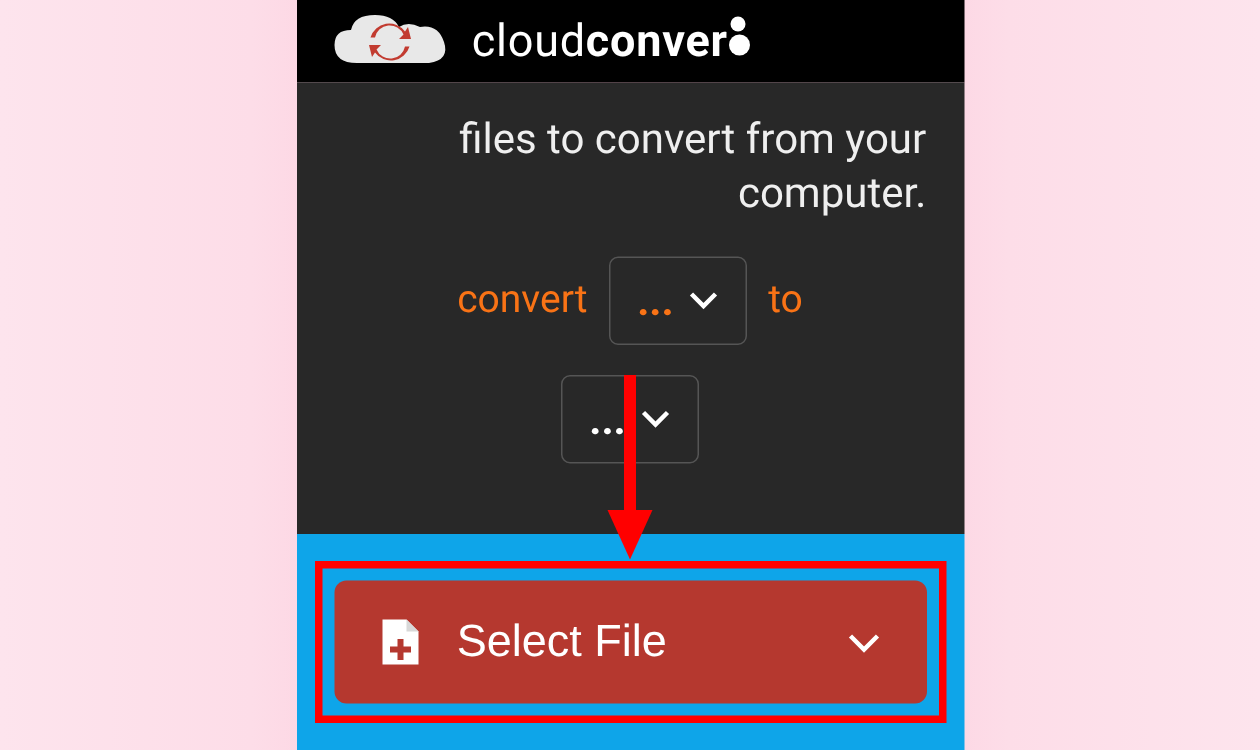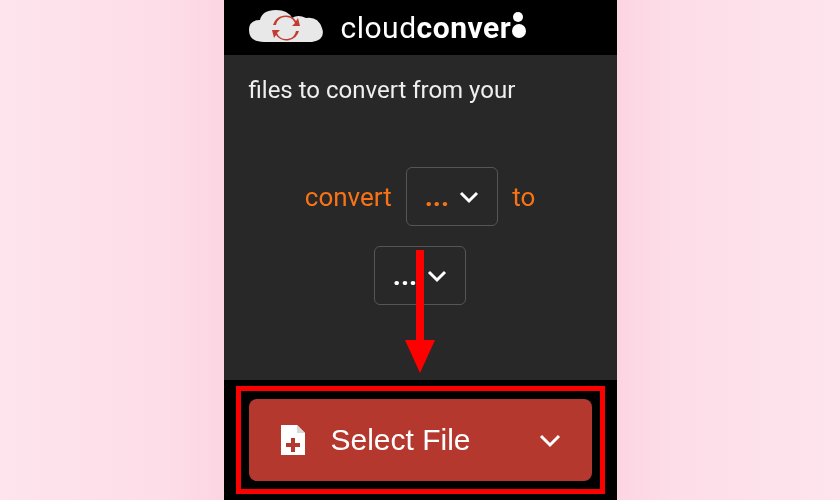--- a/index.html
+++ b/index.html
@@ -11,21 +11,21 @@
       width: 840px;
       height: 500px;
       background: linear-gradient(90deg, #fde4ed 0%, #fddde8 20%, #fab8cf 50%, #fddde8 80%, #fde4ed 100%);
       display: flex;
       justify-content: center;
       align-items: flex-start;
       font-family: -apple-system, BlinkMacSystemFont, "Segoe UI", Roboto, sans-serif;
       overflow: hidden;
     }
     .app-container {
-      width: 393px;
+      width: 445px;
       height: 500px;
       display: flex;
       flex-direction: column;
     }
     .header {
       background: #000;
       display: flex;
       align-items: center;
       padding: 4px 20px;
       gap: 12px;
@@ -72,24 +72,25 @@
       position: relative;
     }
     .dark-section {
       background: #282828;
       flex: 1;
       padding: 20px 25px;
       color: #fff;
       position: relative;
     }
     .instruction-text {
-      font-size: 24px;
+      font-size: 28px;
       color: #efefef;
       line-height: 1.3;
-      margin-bottom: 61px;
+      margin-bottom: 23px;
+      text-align: right;
     }
     .convert-row {
       display: flex;
       align-items: center;
       justify-content: center;
       gap: 14px;
       font-size: 26px;
       color: #f97316;
       margin-bottom: 20px;
     }
@@ -113,22 +114,22 @@
     }
     .arrow-annotation {
       position: absolute;
       left: 50%;
       transform: translateX(-50%);
       top: 190px;
       z-index: 10;
       pointer-events: none;
     }
     .select-section {
-      background: #000000;
-      padding: 6px 12px;
+      background: #0ea5e9;
+      padding: 18px 12px;
     }
     .highlight-frame {
       border: 5px solid #ff0000;
       padding: 8px;
     }
     .select-button {
       background: #b5382f;
       color: #fff;
       border: none;
       border-radius: 8px;
@@ -165,20 +166,21 @@
       </svg>
     </div>
     <div class="brand-name">
       <span>cloud</span><span class="bold">conver</span><span class="brand-dot"></span><span class="brand-dot2"></span>
     </div>
   </div>
 
   <div class="dark-section">
     <div class="instruction-text">
       <span>files to convert from your</span><br>
+      <span>computer.</span>
     </div>
 
     <div class="convert-row">
       <span>convert</span>
       <div class="format-box">
         <span>...</span>
         <svg class="chevron" width="20" height="14" viewBox="0 0 20 14">
           <path d="M 2 3 L 10 11 L 18 3" stroke="#fff" stroke-width="3" fill="none"></path>
         </svg>
       </div>

